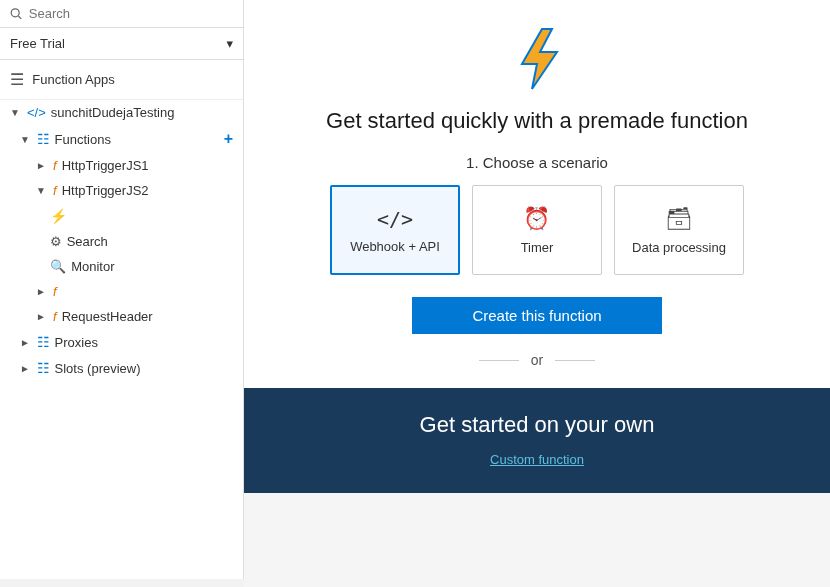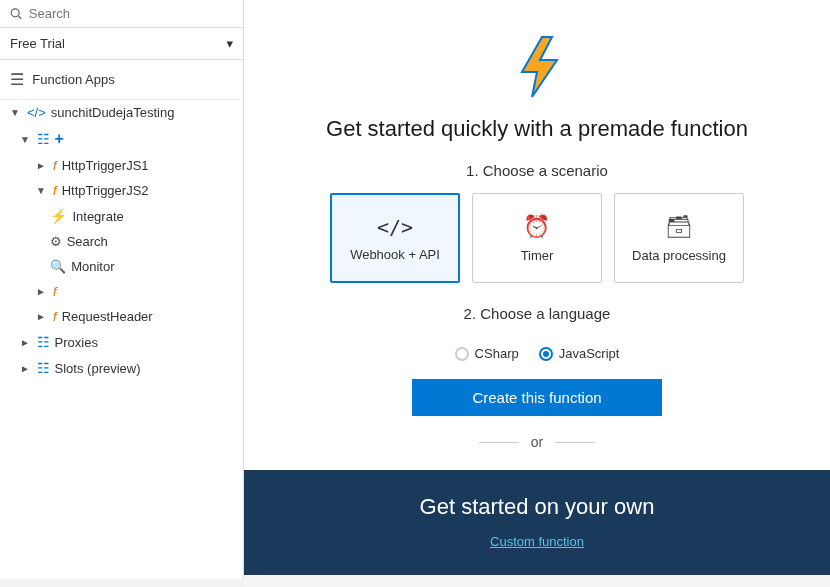--- a/index.html
+++ b/index.html
@@ -101,21 +101,21 @@
       flex: 1;
       display: flex;
       flex-direction: column;
       height: 587px;
       overflow-y: auto;
       background: #f5f5f5;
     }
 
     .main-top {
       background: #fff;
-      padding: 32px 40px 20px;
+      padding: 24px 40px 20px;
       display: flex;
       flex-direction: column;
       align-items: center;
     }
 
     .bolt-icon {
       width: 70px;
       height: 70px;
       margin-bottom: 14px;
     }
@@ -294,38 +294,38 @@
 
   <div class="tree-item">
     <span class="caret">▼</span>
     <span style="font-size:13px;color:#0078d4;">&lt;/&gt;</span>
     <span class="node-label">sunchitDudejaTesting</span>
   </div>
 
   <div class="tree-item tree-child">
     <span class="caret">▼</span>
     <span style="font-size:14px;color:#0078d4;">☷</span>
+    <span class="node-label">Functions</span>
     <span class="add-btn">+</span>
   </div>
 
   <div class="tree-item tree-child2">
     <span class="caret">►</span>
     <span style="color:#e07000;font-style:italic;font-size:13px;">f</span>
     <span class="node-label">HttpTriggerJS1</span>
   </div>
 
   <div class="tree-item tree-child2">
     <span class="caret">▼</span>
     <span style="color:#e07000;font-style:italic;font-size:13px;">f</span>
     <span class="node-label">HttpTriggerJS2</span>
   </div>
 
   <div class="tree-item tree-child3">
     <span style="color:#e8a000;font-size:14px;">⚡</span>
-    <span class="node-label">Integrate</span>
   </div>
 
   <div class="tree-item tree-child3">
     <span style="color:#555;font-size:13px;">⚙</span>
     <span class="node-label">Search</span>
   </div>
 
   <div class="tree-item tree-child3">
     <span style="color:#555;font-size:13px;">🔍</span>
     <span class="node-label">Monitor</span>
@@ -379,35 +379,20 @@
         <span class="card-icon" style="font-size:22px;">⏰</span>
         <span class="card-label">Timer</span>
       </div>
 
       <div class="scenario-card">
         <span class="card-icon" style="font-size:22px;">🗃</span>
         <span class="card-label">Data processing</span>
       </div>
     </div>
 
-    <div class="language-section">
-      <div class="section-label">2. Choose a language</div>
-      <div class="language-options">
-
-        <label class="radio-option">
-          <div class="radio-circle"></div>
-          <span>CSharp</span>
-        </label>
-
-        <label class="radio-option">
-          <div class="radio-circle selected"></div>
-          <span>JavaScript</span>
-        </label>
-      </div>
-    </div>
 
     <button class="create-btn">Create this function</button>
 
     <div class="or-divider">
       <div class="or-line"></div>
       <span>or</span>
       <div class="or-line"></div>
     </div>
 
   </div>

